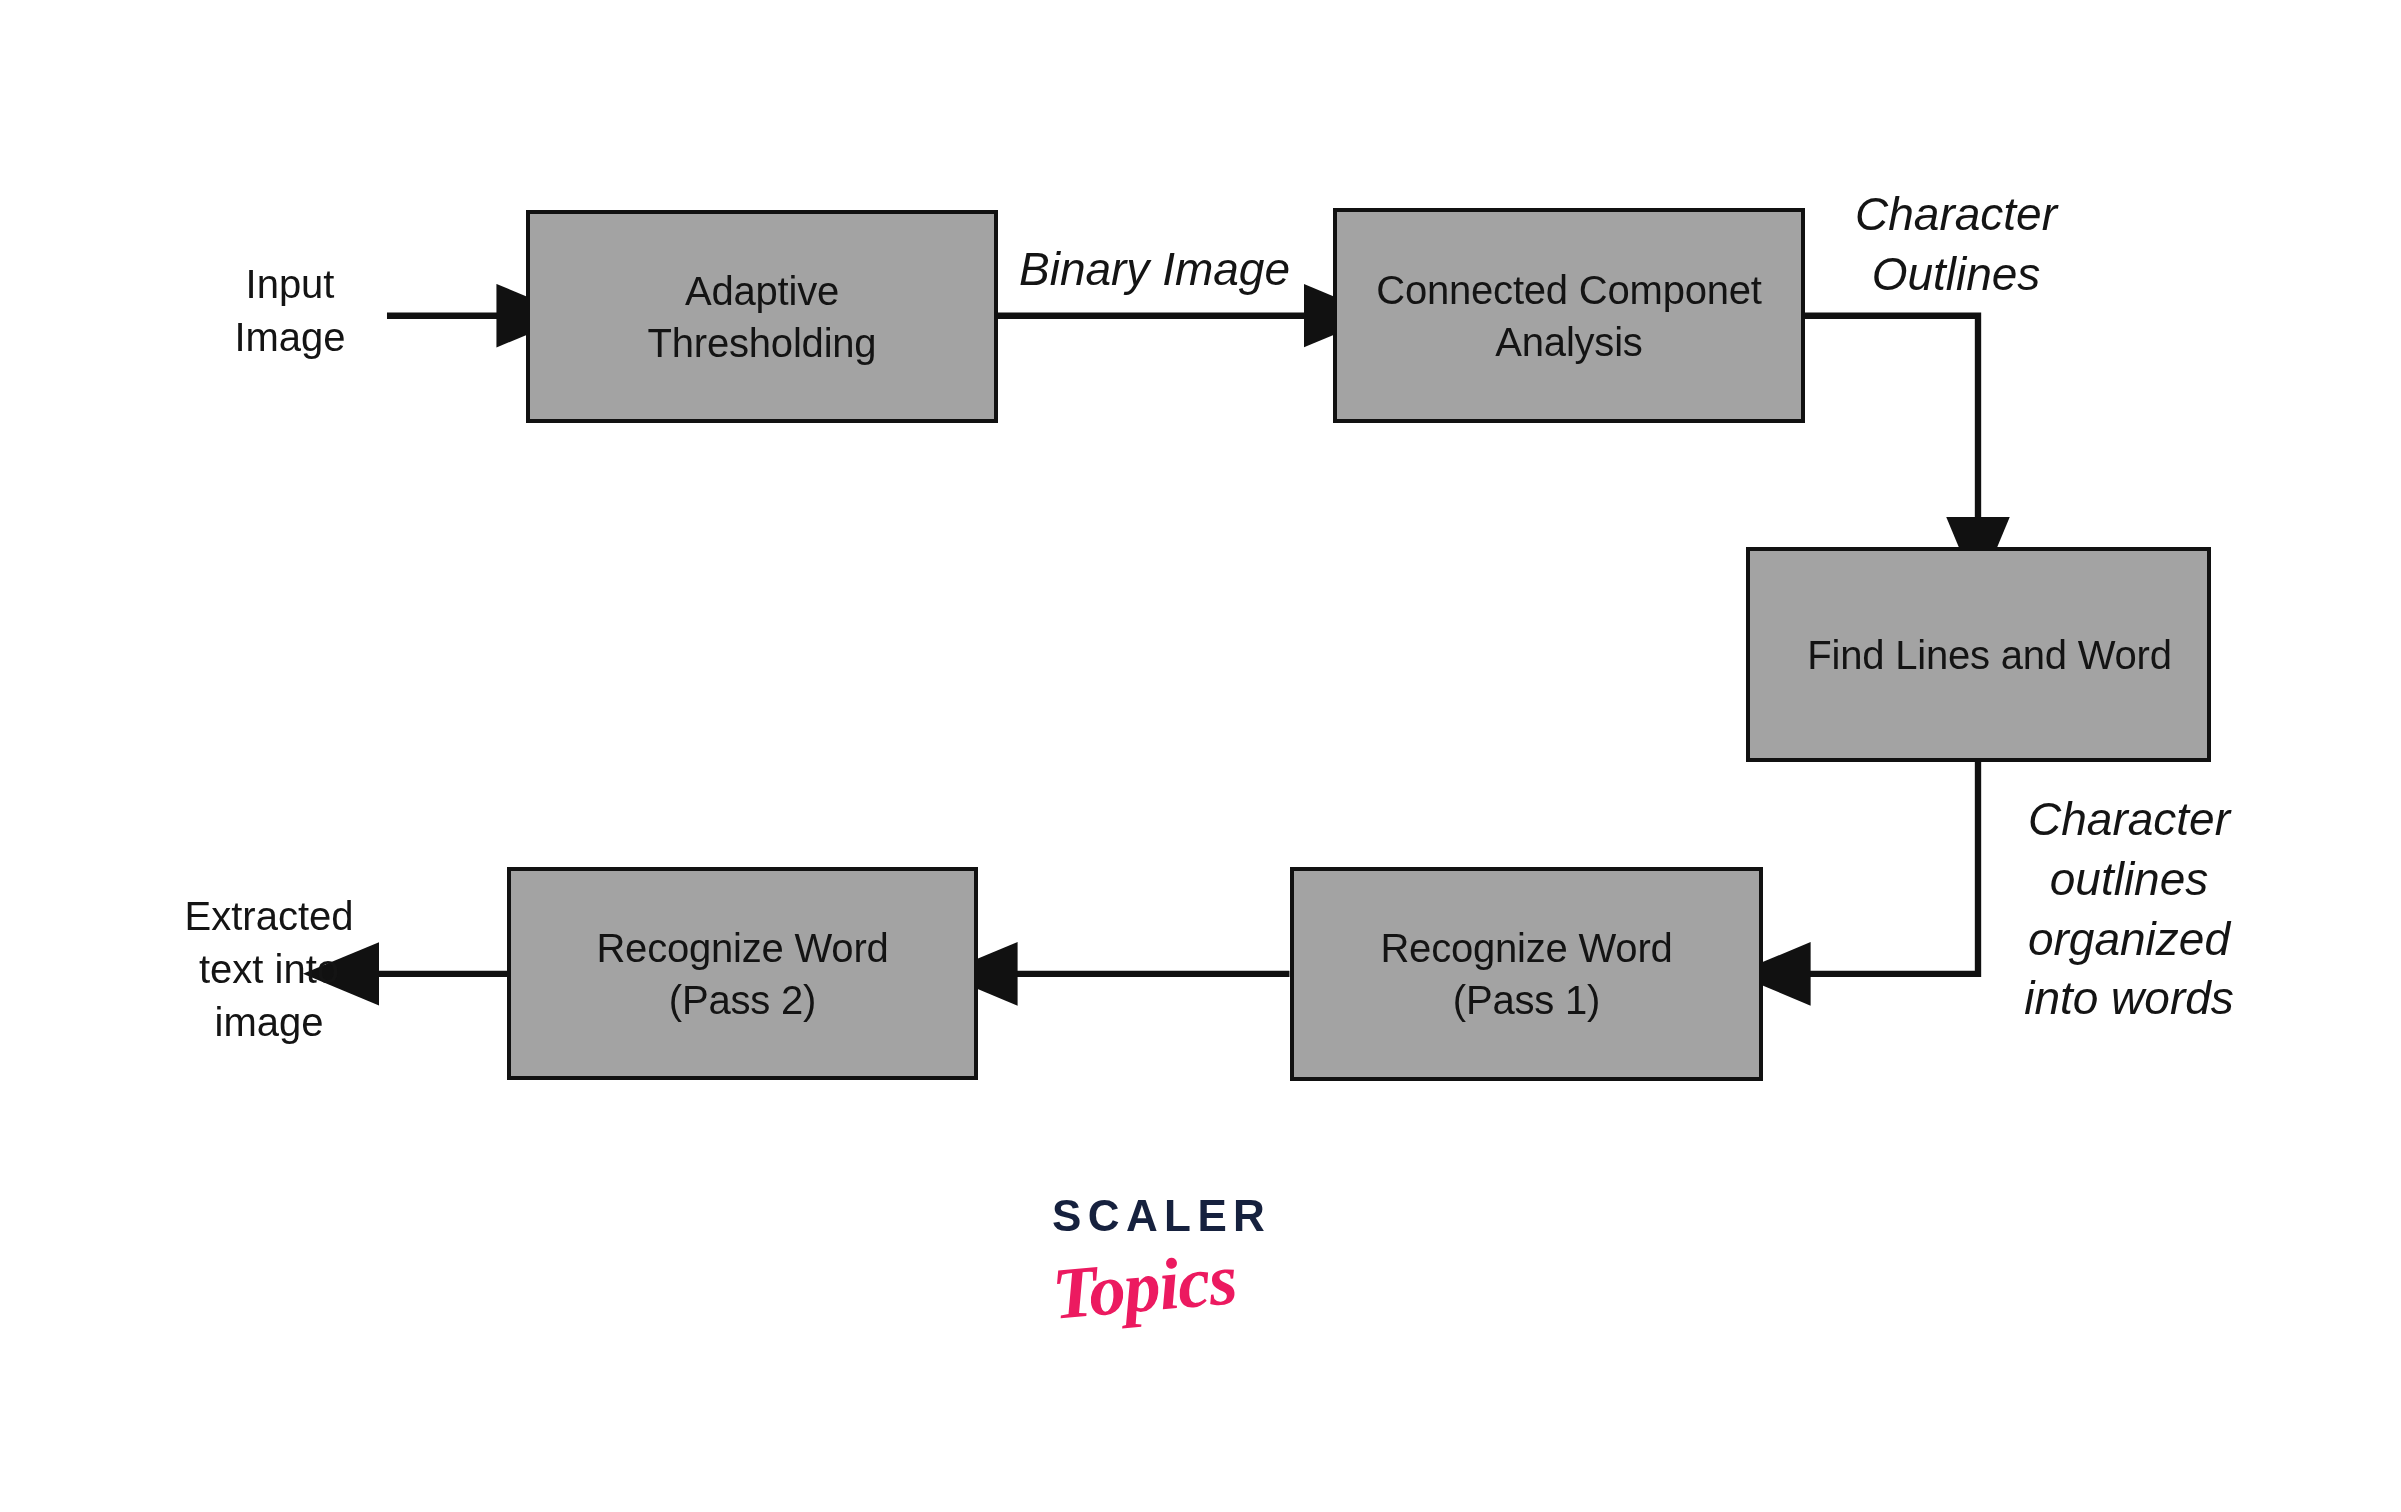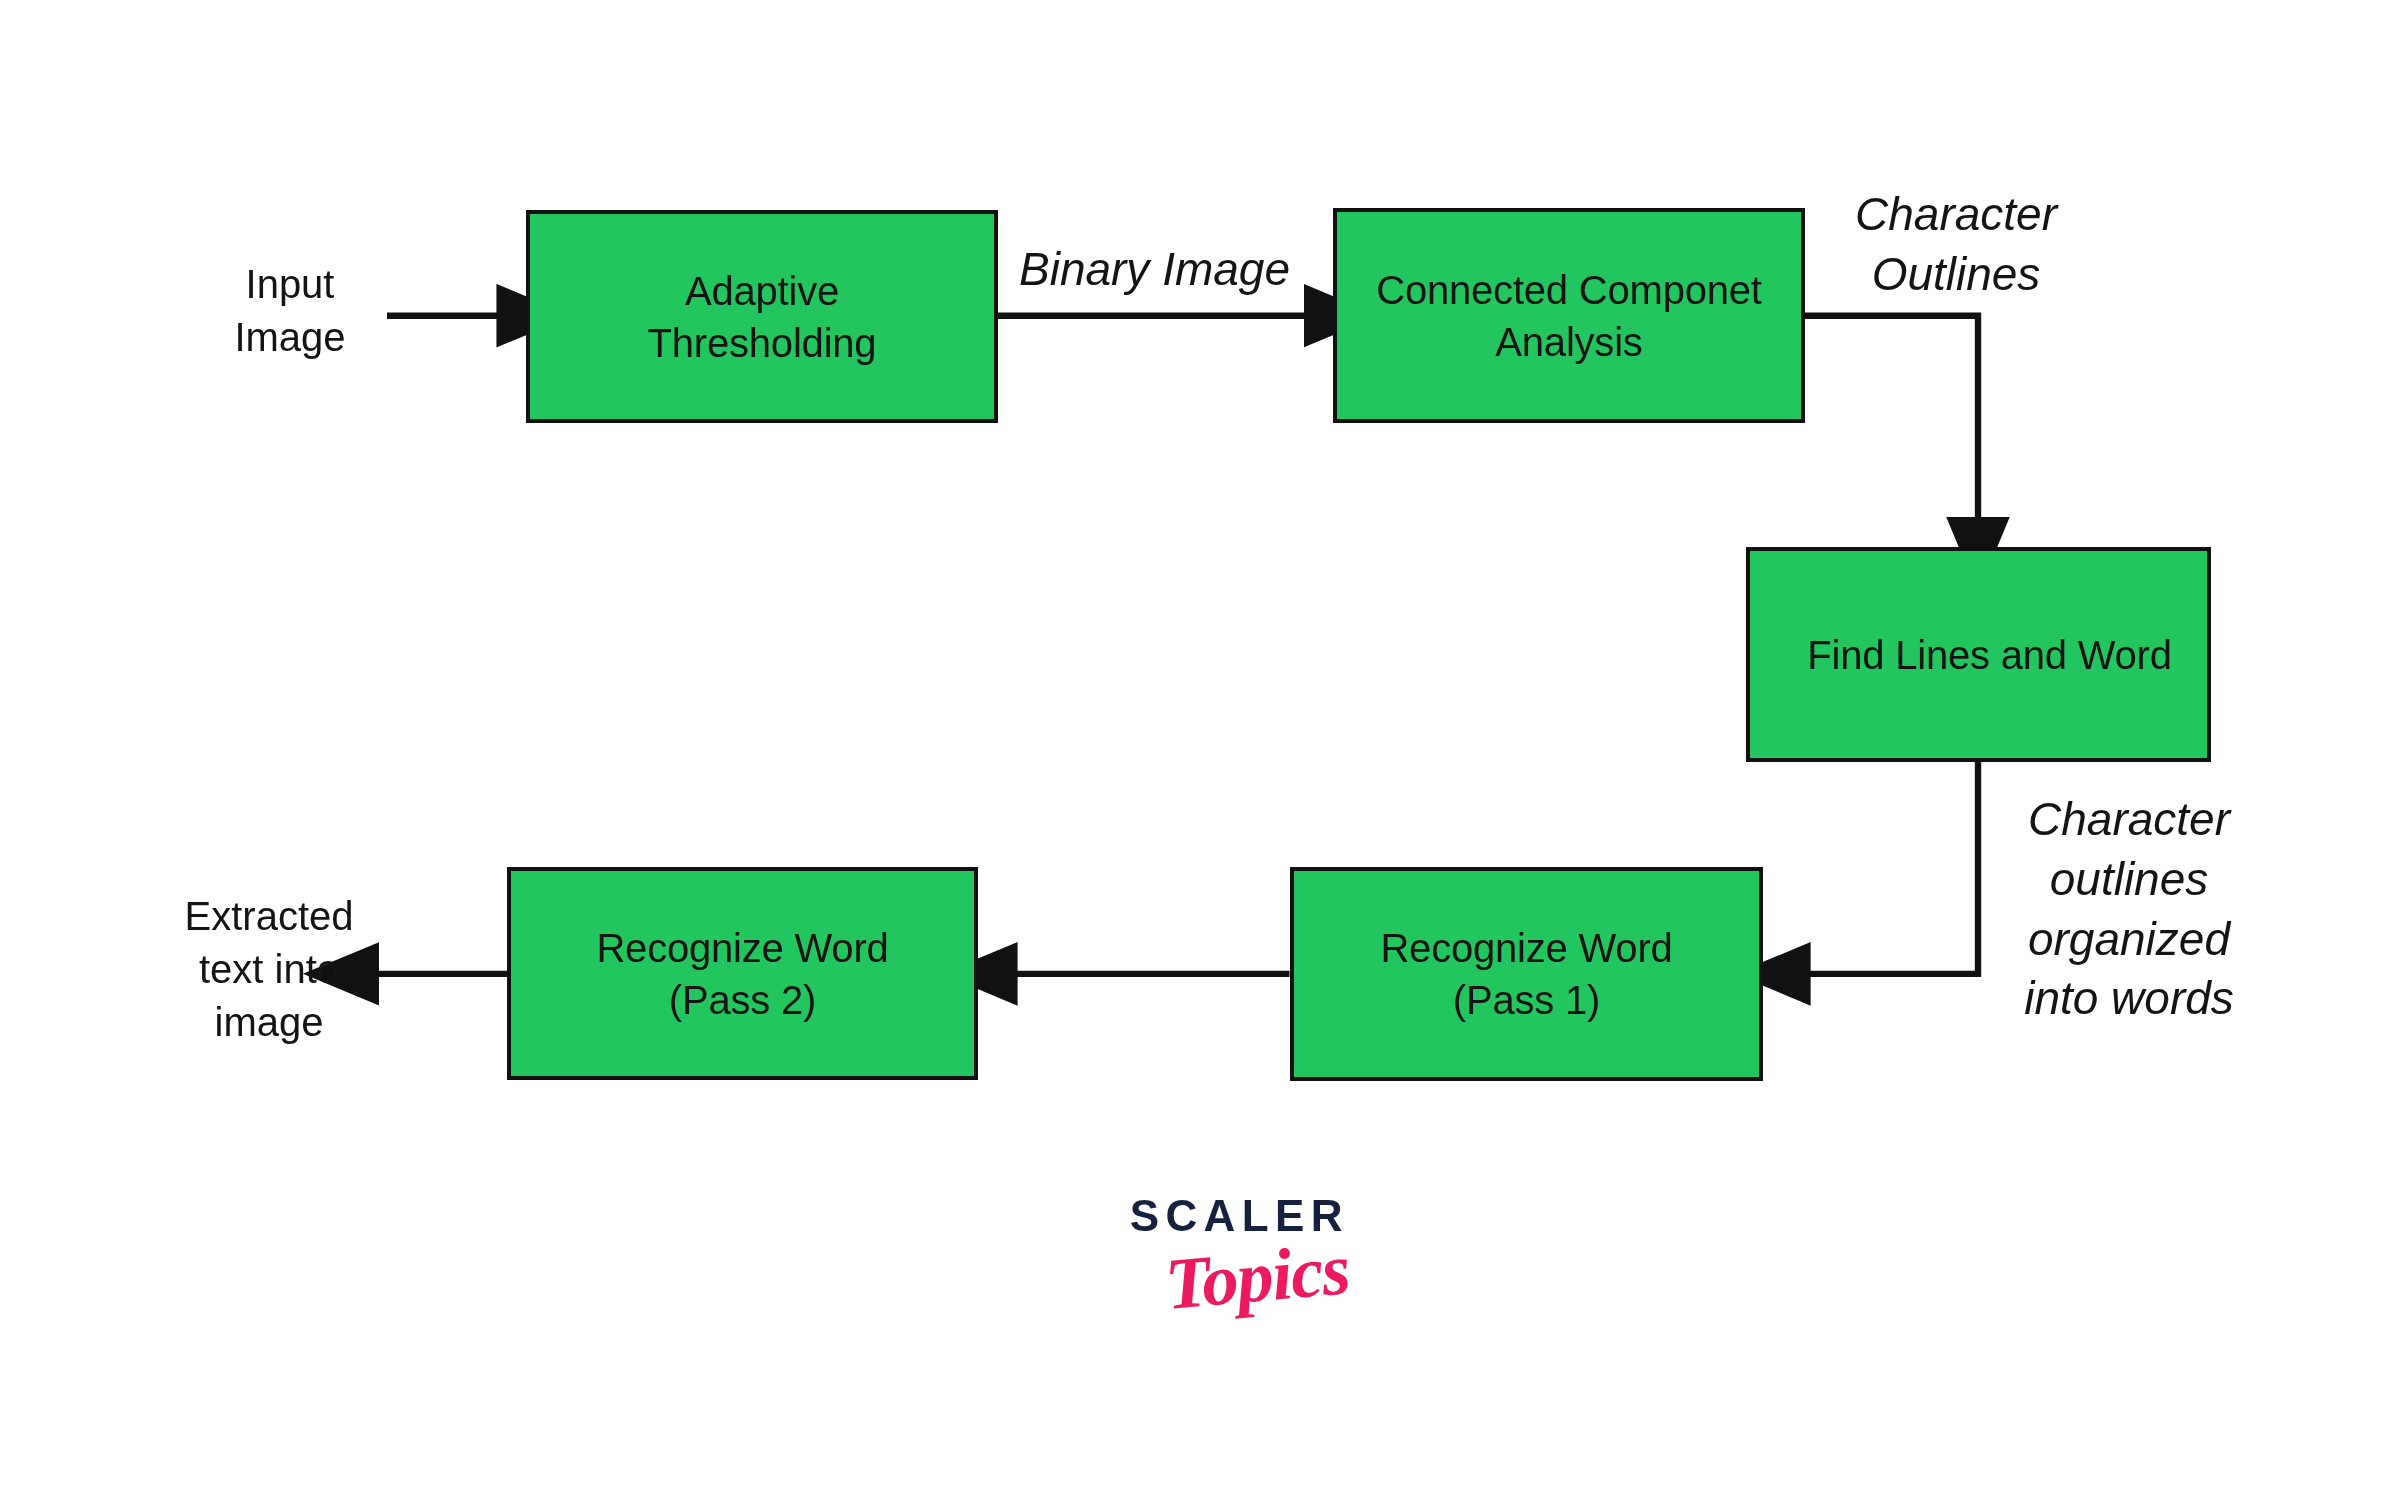--- a/index.html
+++ b/index.html
@@ -19,21 +19,21 @@
   }
   svg#flow {
     position: absolute;
     left: 0;
     top: 0;
     width: 2401px;
     height: 1512px;
   }
   .node-box {
     position: absolute;
-    background: #22c55e;
+    background: #a3a3a3;
     border: 4.2px solid #111111;
     box-sizing: border-box;
     display: flex;
     align-items: center;
     justify-content: center;
     text-align: center;
   }
   .node-label {
     font-family: "Liberation Sans", sans-serif;
     font-size: 40px;
@@ -61,21 +61,21 @@
   }
   .align-center { text-align: center; }
 
   
   #logo {
     position: absolute;
     left: 1052px;
     top: 1194px;
     width: 297px;
     height: 170px;
-    text-align: right;
+    text-align: left;
   }
   #logo-scaler {
     font-family: "Liberation Sans", sans-serif;
     font-weight: bold;
     font-size: 44px;
     letter-spacing: 6.4px;
     color: #16213E;
     line-height: 1;
     display: block;
   }

